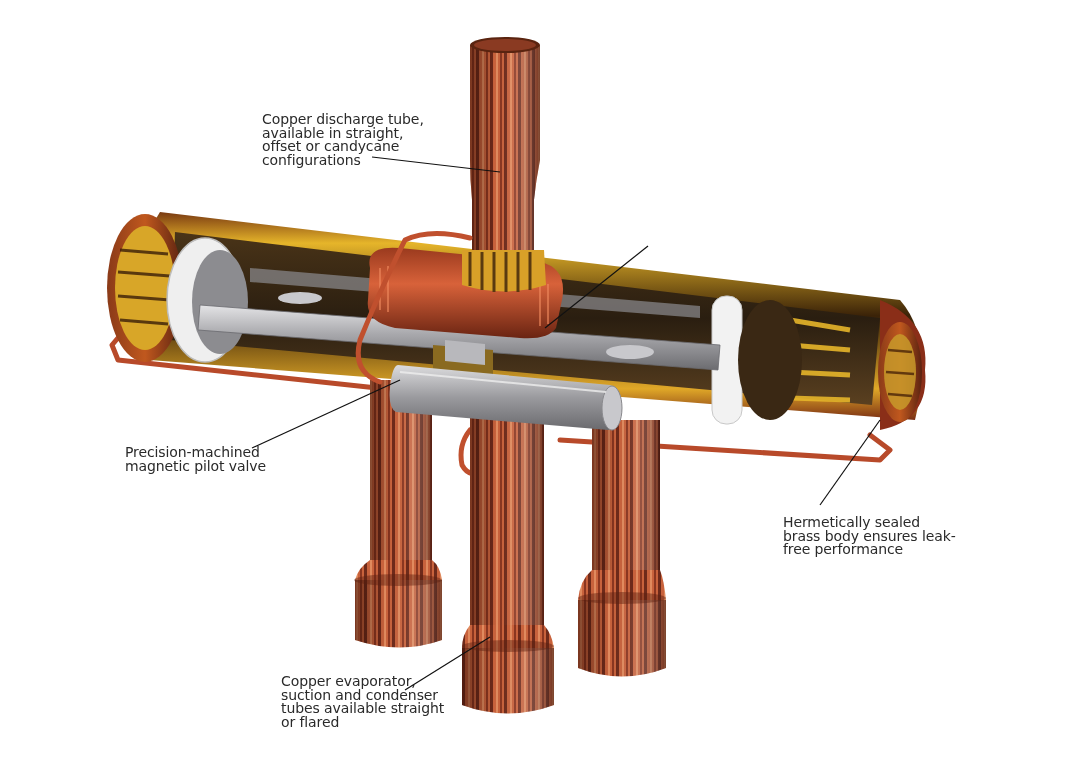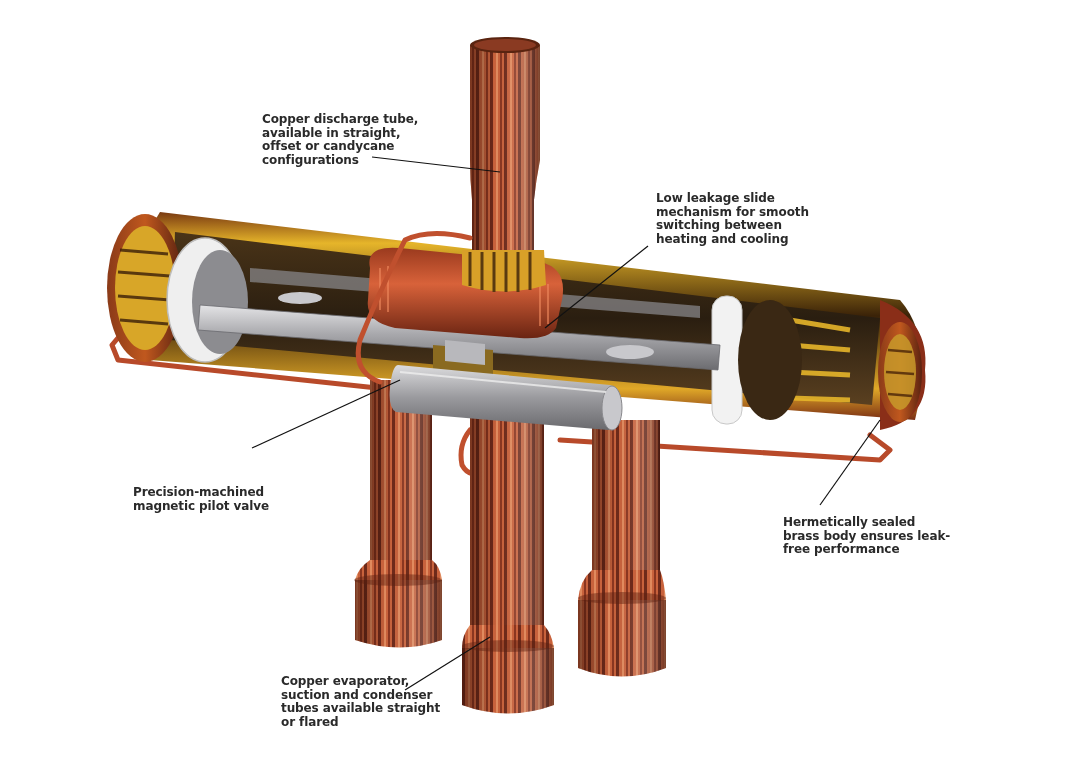--- a/index.html
+++ b/index.html
@@ -1,20 +1,20 @@
 <!DOCTYPE html>
 <html><head>
 <meta charset="utf-8">
 <style>
   html, body { margin: 0; padding: 0; background: #ffffff; }
   body { width: 1080px; height: 761px; position: relative; overflow: hidden;
          font-family: "DejaVu Sans", "Liberation Sans", sans-serif; }
   #stage { position: absolute; left: 0; top: 0; width: 1080px; height: 761px; }
-  .label { position: absolute; font-size: 12px; line-height: 13.5px; color: #2a2a2a;
-           white-space: pre-line; letter-spacing: -0.1px; font-weight: bold; }
+  .label { position: absolute; font-size: 14px; line-height: 13.5px; color: #2a2a2a;
+           white-space: pre-line; letter-spacing: -0.1px; }
 </style>
 </head>
 <body>
 
 <div id="stage">
   <svg width="1080" height="761" viewBox="0 0 1080 761" xmlns="http://www.w3.org/2000/svg">
     <defs>
       <pattern id="copperStripes" patternUnits="userSpaceOnUse" width="14" height="10">
         <rect width="14" height="10" fill="#c8623c"></rect>
         <rect x="0" width="3" height="10" fill="#6e2a1a"></rect>
@@ -185,25 +185,21 @@
       <line x1="820" y1="505" x2="880" y2="420"></line>
       <line x1="405" y1="690" x2="490" y2="637"></line>
     </g>
   </svg>
 
   
   <div class="label" style="left:262px; top:113px;">Copper discharge tube,
 available in straight,
 offset or candycane
 configurations</div>
-  <div class="label" style="left:656px; top:192px;">Low leakage slide
-mechanism for smooth
-switching between
-heating and cooling</div>
-  <div class="label" style="left:133px; top:446px;margin-top:40px;">Precision-machined
+  <div class="label" style="left:125px; top:446px;">Precision-machined
 magnetic pilot valve</div>
   <div class="label" style="left:281px; top:675px;">Copper evaporator,
 suction and condenser
 tubes available straight
 or flared</div>
   <div class="label" style="left:783px; top:516px;">Hermetically sealed
 brass body ensures leak-
 free performance</div>
 </div>
 

